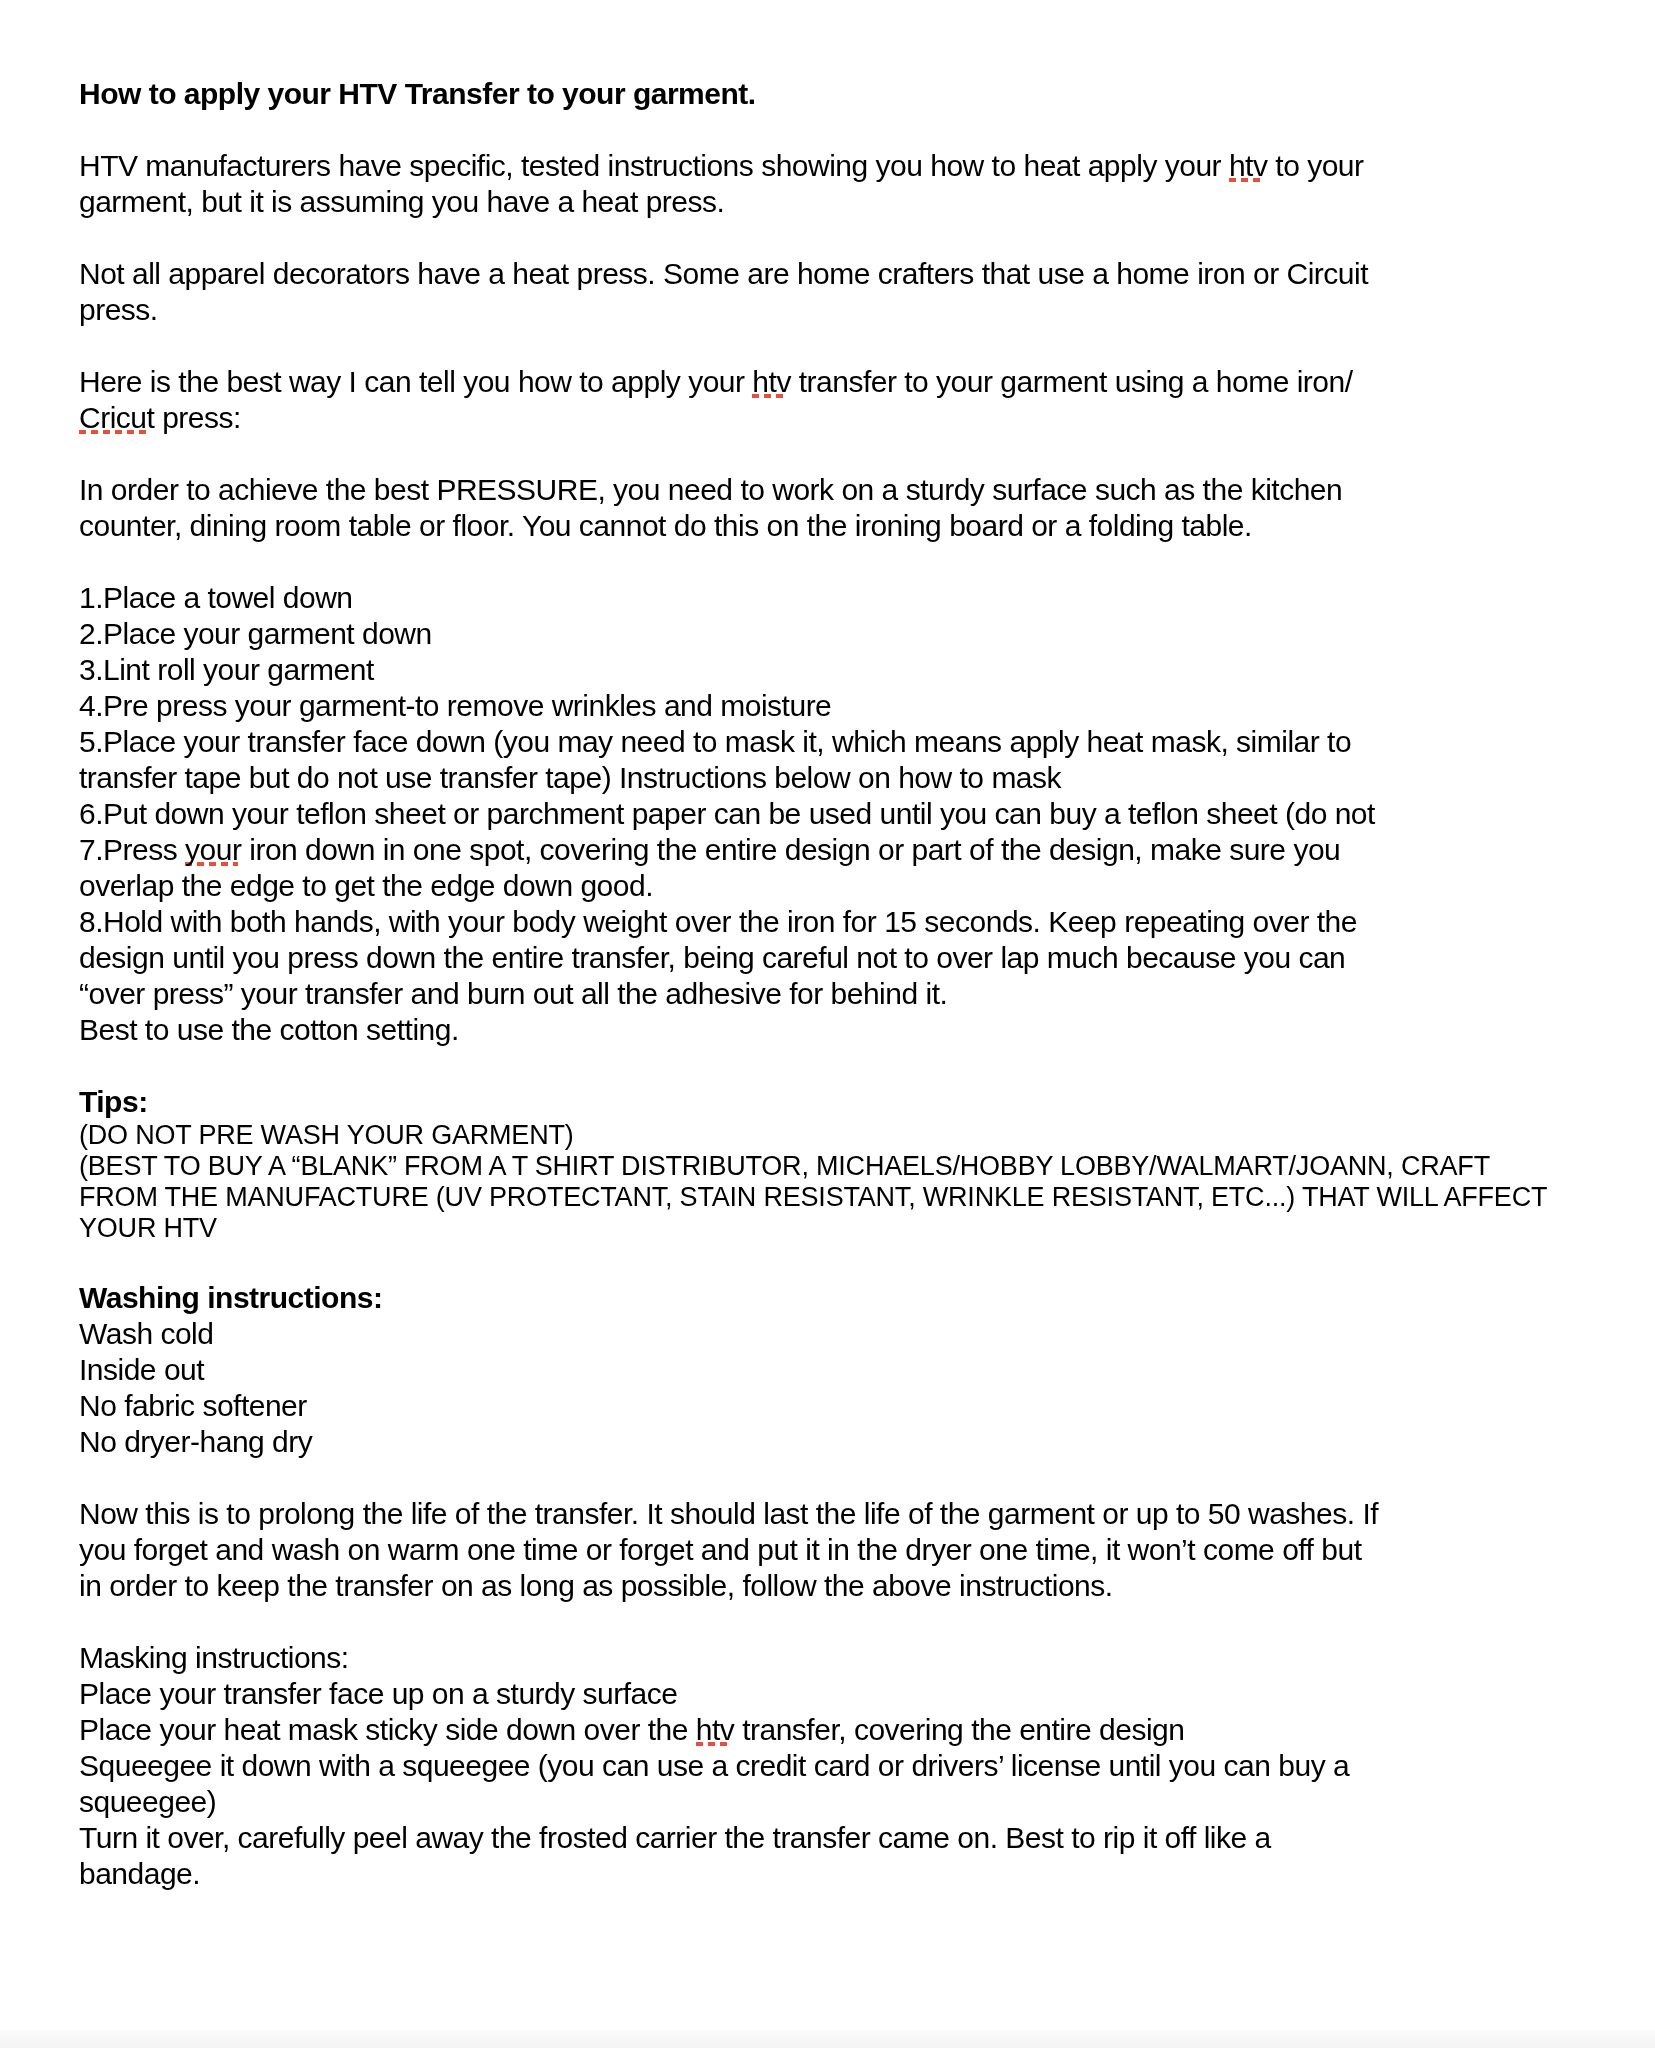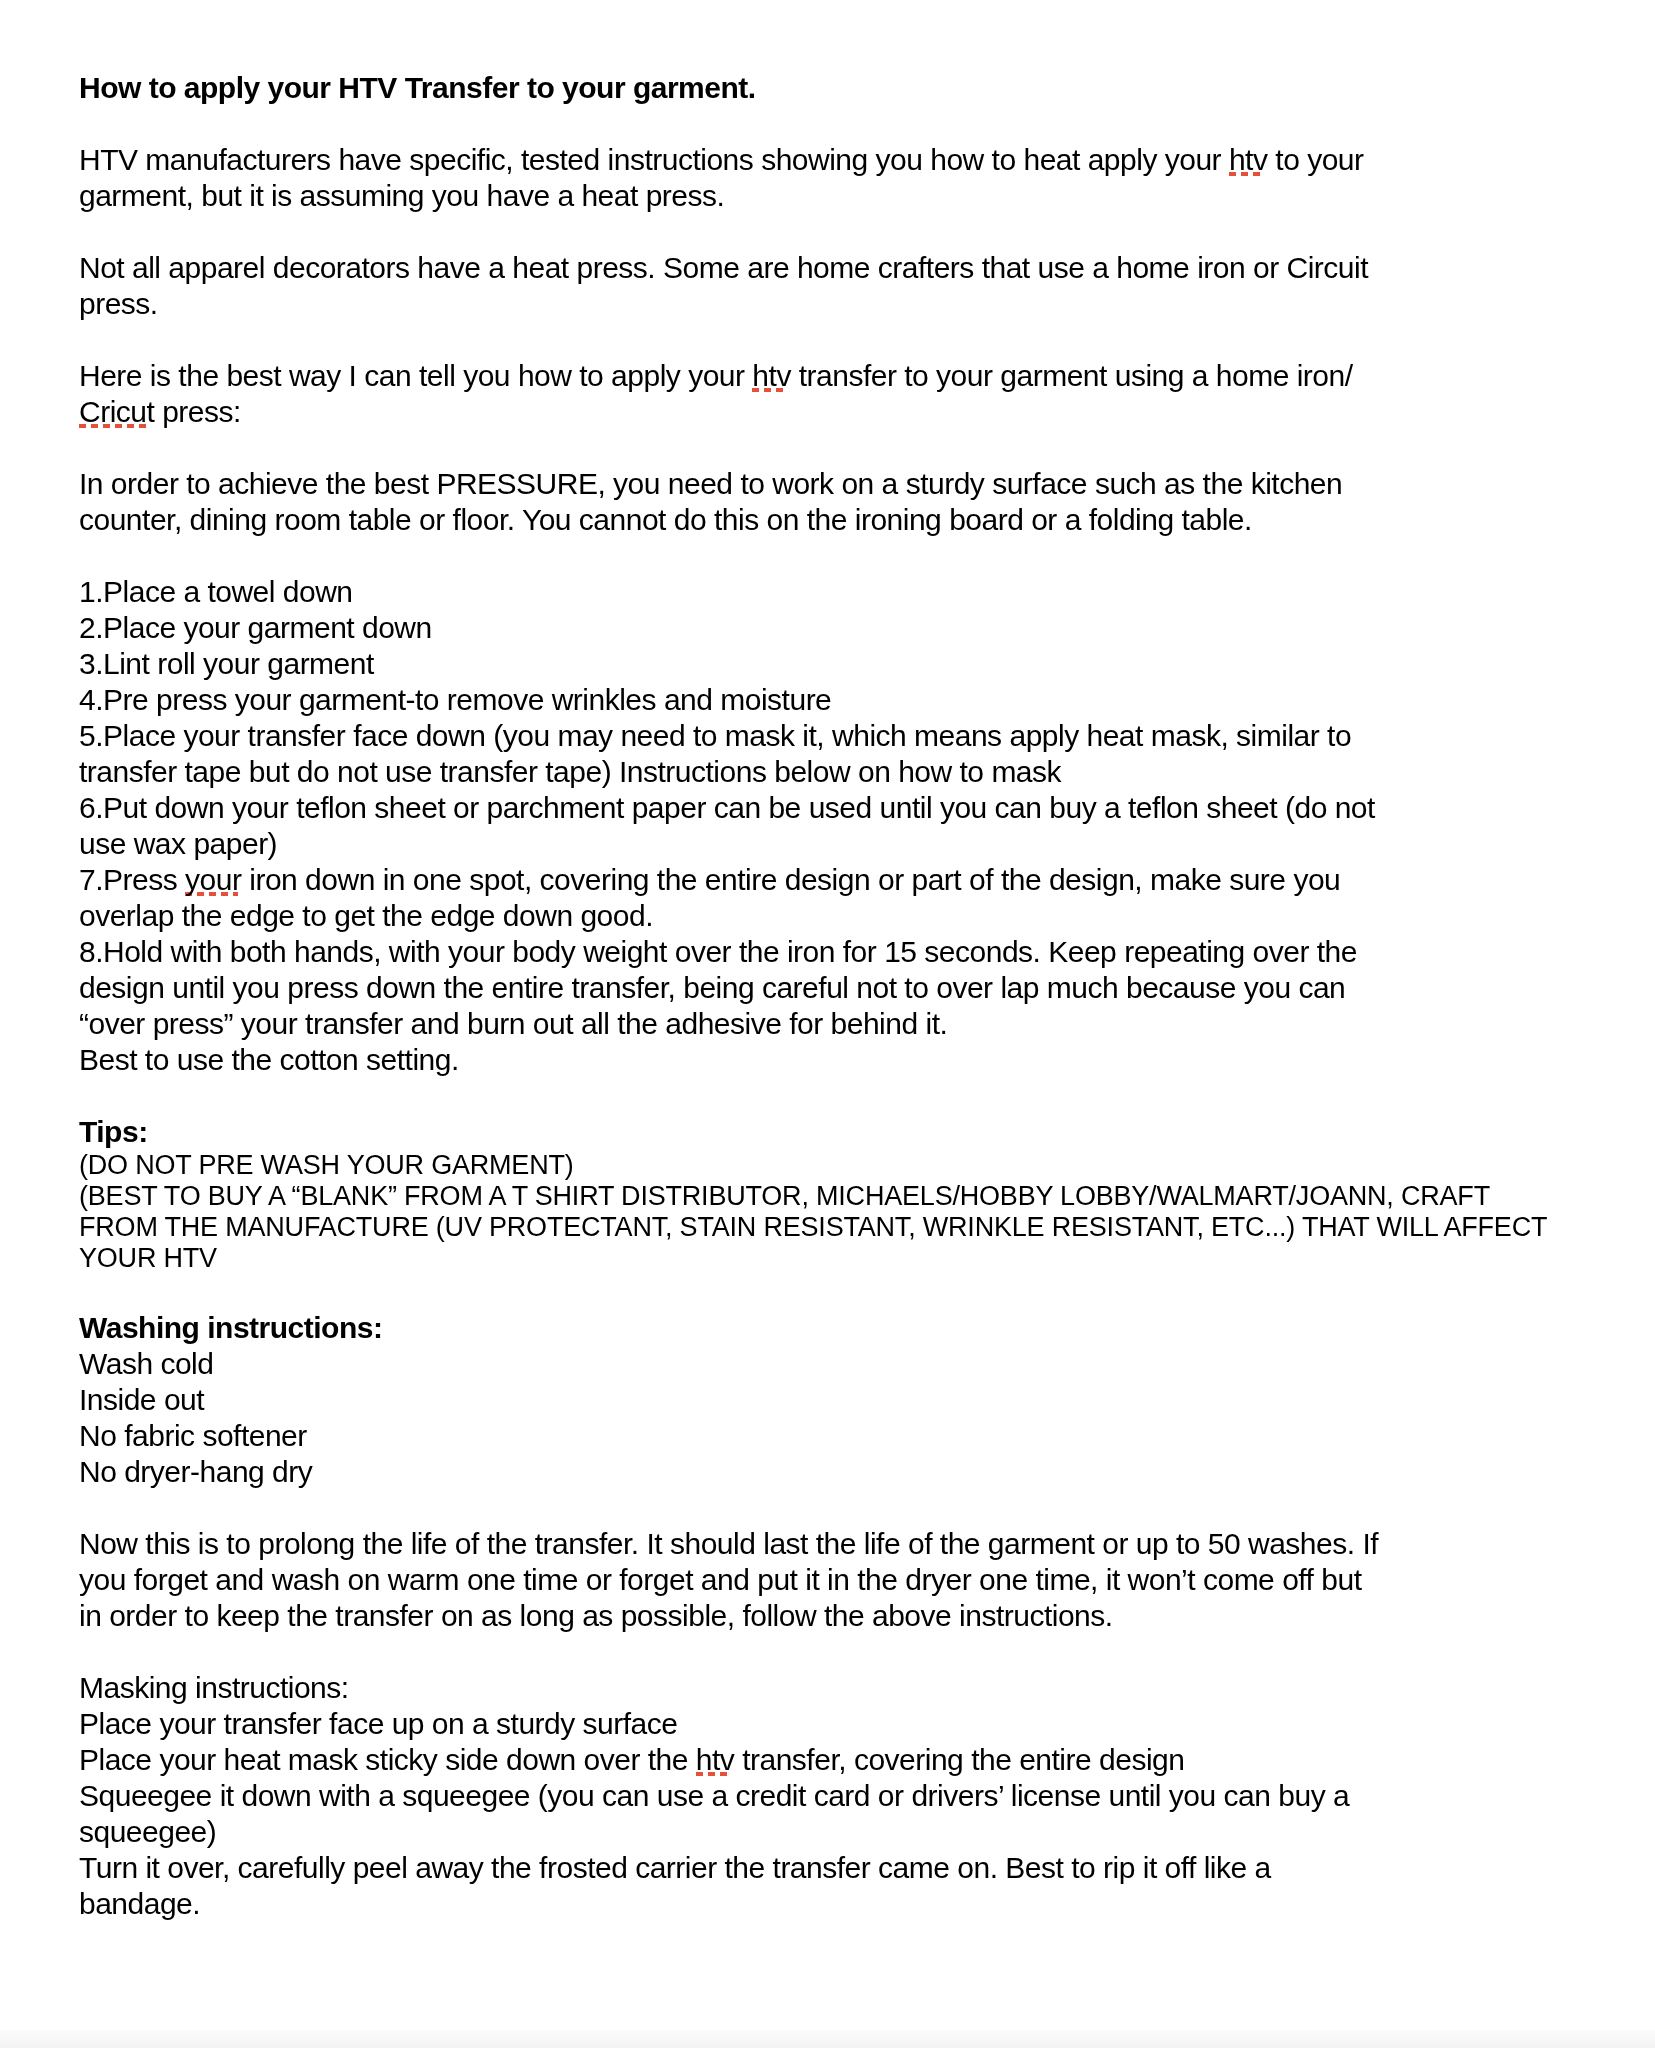--- a/index.html
+++ b/index.html
@@ -8,21 +8,21 @@
     height: 2048px;
     position: relative;
     background: #ffffff;
     overflow: hidden;
     font-family: "Liberation Sans", sans-serif;
     color: #000000;
   }
   .doc {
     position: absolute;
     left: 79px;
-    top: 70px;
+    top: 76px;
     width: 1545px;
     font-size: 30px;
     line-height: 36px;
     letter-spacing: -0.5px;
   }
   .block { margin: 0; }
   .gap { margin-top: 36px; }
   .b-heading { font-weight: 700; }
   .tips {
     font-size: 27px;
@@ -73,21 +73,20 @@
   </div>
 
   <div class="block gap">
     <div class="line">1.Place a towel down</div>
     <div class="line">2.Place your garment down</div>
     <div class="line">3.Lint roll your garment</div>
     <div class="line">4.Pre press your garment-to remove wrinkles and moisture</div>
     <div class="line">5.Place your transfer face down (you may need to mask it, which means apply heat mask, similar to</div>
     <div class="line">transfer tape but do not use transfer tape) Instructions below on how to mask</div>
     <div class="line">6.Put down your teflon sheet or parchment paper can be used until you can buy a teflon sheet (do not</div>
-    <div class="line">use wax paper)</div>
     <div class="line"><span>7.Press </span><span class="misspelled">your</span><span> iron down in one spot, covering the entire design or part of the design, make sure you</span></div>
     <div class="line">overlap the edge to get the edge down good.</div>
     <div class="line">8.Hold with both hands, with your body weight over the iron for 15 seconds. Keep repeating over the</div>
     <div class="line">design until you press down the entire transfer, being careful not to over lap much because you can</div>
     <div class="line">“over press” your transfer and burn out all the adhesive for behind it.</div>
     <div class="line">Best to use the cotton setting.</div>
   </div>
 
   <div class="block gap b-heading">
     <div class="line">Tips:</div>

